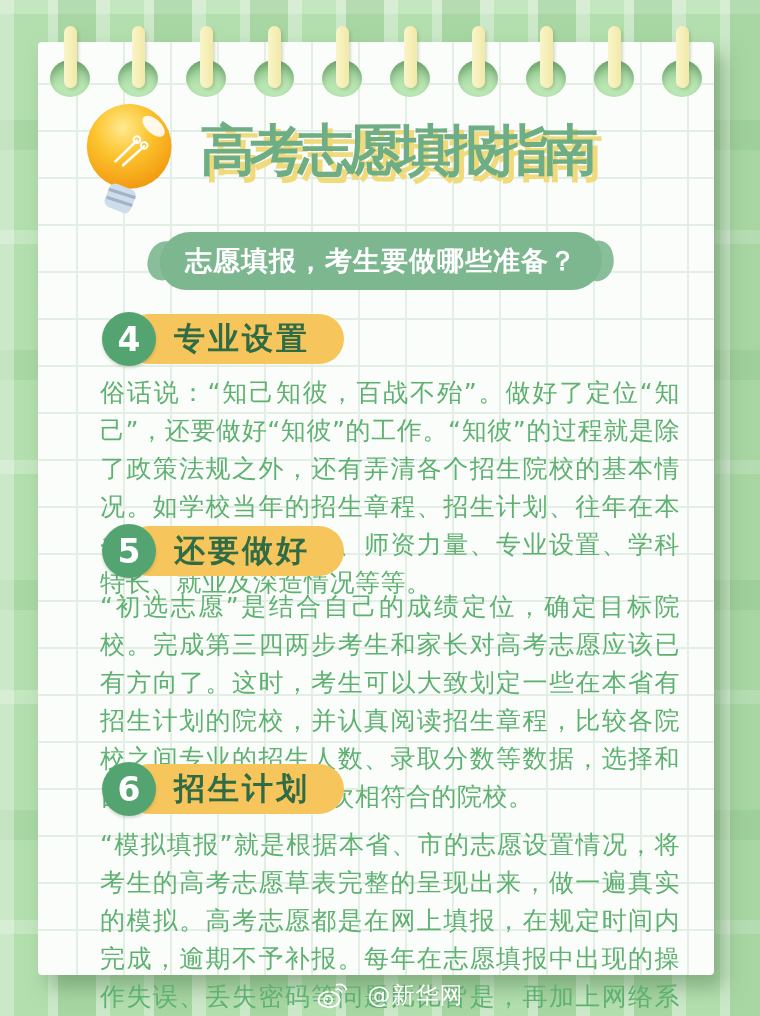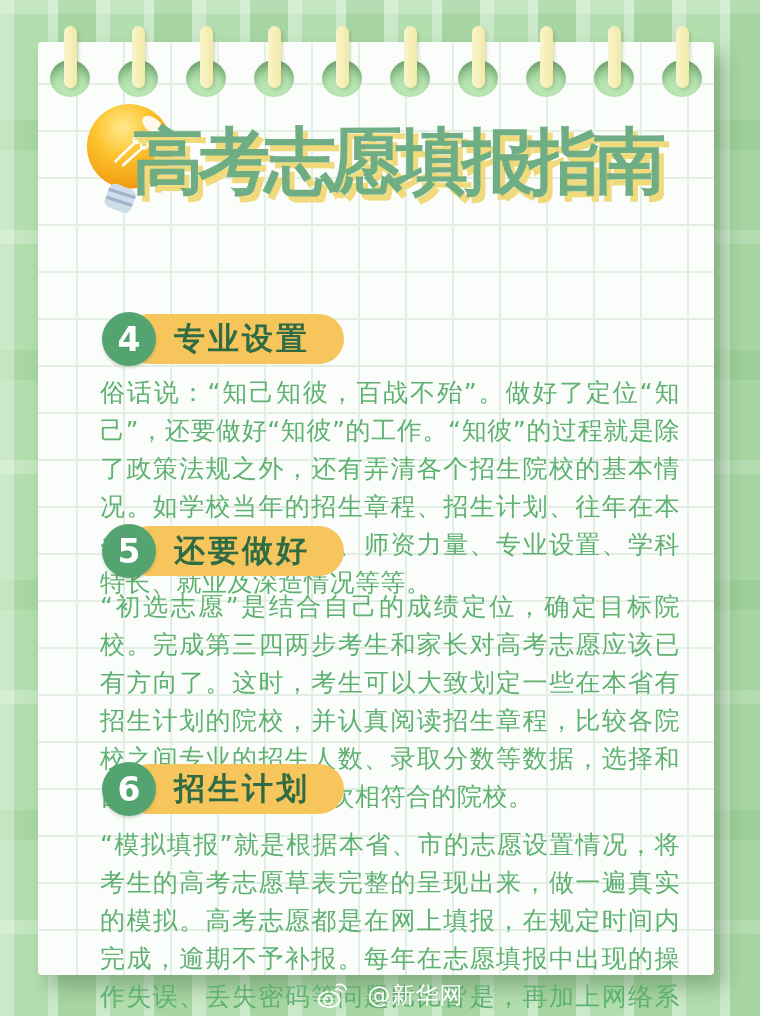--- a/index.html
+++ b/index.html
@@ -46,21 +46,21 @@
   }
   .lightbulb {
     position: absolute; left: 38px; top: 58px;
     width: 104px; height: 124px;
     transform: rotate(12deg);
   }
   .page-title {
     position: absolute; top: 72px; left: 0;
     width: 100%; box-sizing: border-box; padding-left: 40px;
     text-align: center;
-    font-size: 72px; font-weight: 900; letter-spacing: -6px;
+    font-size: 55px; font-weight: 900; letter-spacing: -6px;
     color: #6fae85;
     text-shadow: 5px 6px 0 #f0da7c;
     white-space: nowrap;
   }
   .subtitle {
     position: absolute; top: 190px; left: 122px;
     width: 442px; height: 58px;
     background: #7cb790;
     border-radius: 30px 26px 30px 26px;
     display: flex; align-items: center; justify-content: center;
@@ -156,20 +156,23 @@
         <g transform="rotate(10 50 98)">
           <rect x="36" y="84" width="27" height="24" rx="6" fill="#cfdcea"></rect>
           <line x1="36" y1="92" x2="63" y2="90" stroke="#9fb4cb" stroke-width="3"></line>
           <line x1="37" y1="100" x2="63" y2="98" stroke="#9fb4cb" stroke-width="3"></line>
         </g>
       </svg>
     </div>
 
     <div class="page-title">高考志愿填报指南</div>
 
+    <div class="subtitle">
+      <span>志愿填报，考生要做哪些准备？</span>
+    </div>
 
     <div class="section-head head-4">
       <div class="head-pill">专业设置</div>
       <div class="num-circle">4</div>
     </div>
     <div class="para para-4">俗话说：“知己知彼，百战不殆”。做好了定位“知己”，还要做好“知彼”的工作。“知彼”的过程就是除了政策法规之外，还有弄清各个招生院校的基本情况。如学校当年的招生章程、招生计划、往年在本省的提档线、专业线、师资力量、专业设置、学科特长、就业及深造情况等等。</div>
 
     <div class="section-head head-5">
       <div class="head-pill">还要做好</div>
       <div class="num-circle">5</div>

